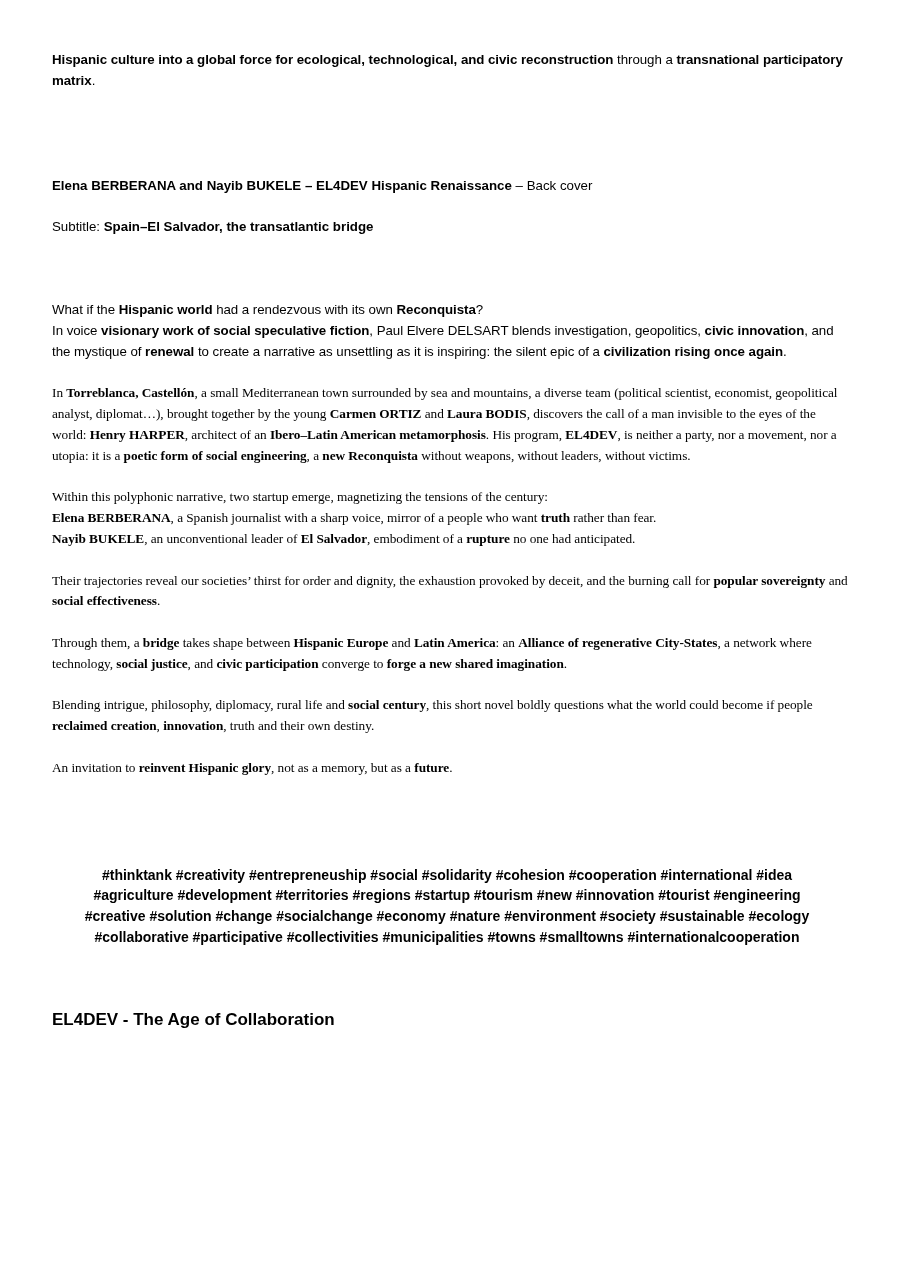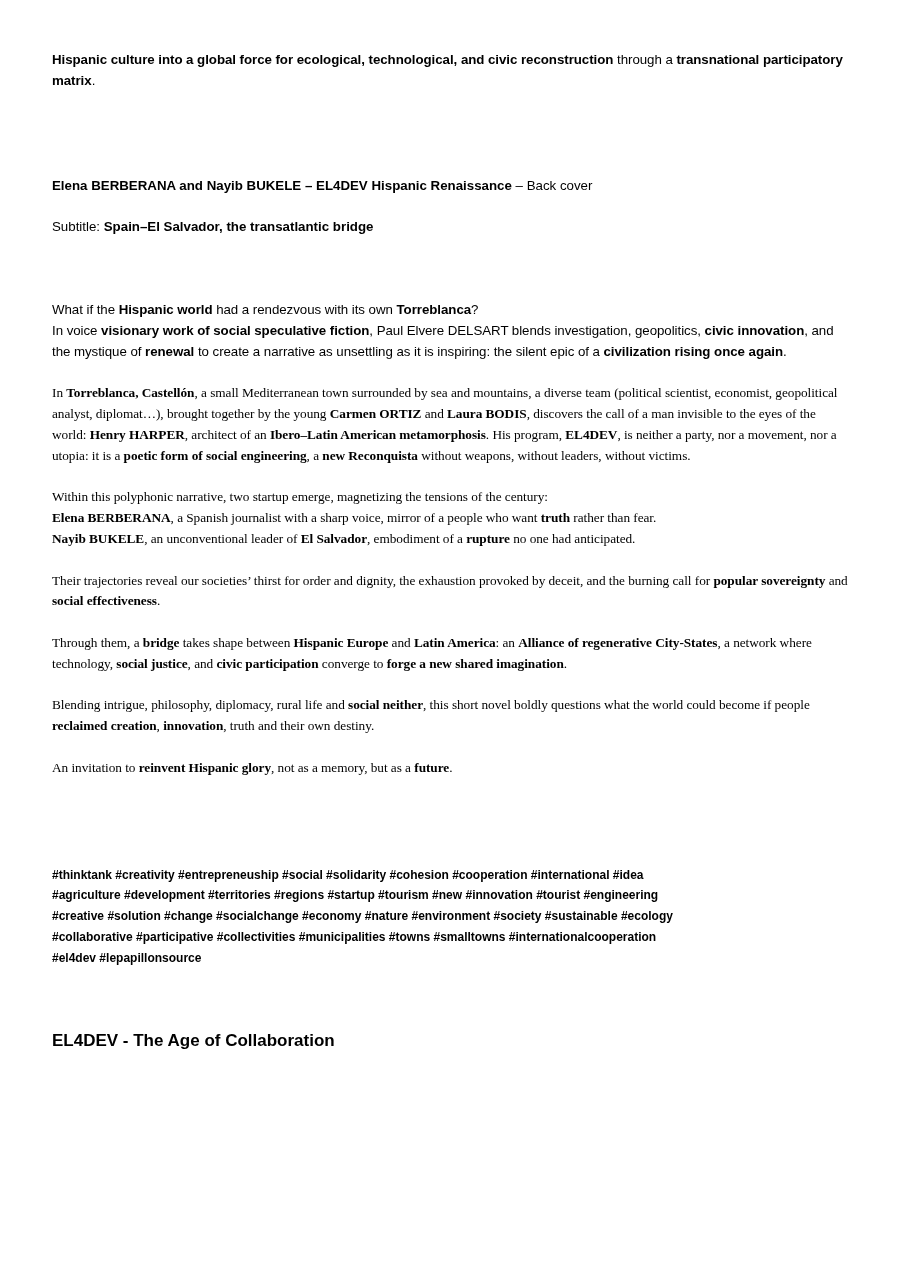--- a/index.html
+++ b/index.html
@@ -40,25 +40,26 @@
   .spacer-sm { height: 21px; }
   .spacer-hash { height: 86px; }
   .spacer-foot { height: 62px; }
 
   b, strong { font-weight: bold; }
 
   .heading-line { font-size: 13.3px; line-height: 20.8px; margin: 0; }
   .subtitle-line { font-size: 13.3px; line-height: 20.8px; margin: 0; }
 
   .hashtags {
-    font-size: 12px;
+    font-size: 14px;
     line-height: 20.8px;
     font-weight: bold;
     margin: 0;
     width: 790px;
+    text-align: center;
   }
   .footer-title {
     font-size: 17px;
     line-height: 20.8px;
     font-weight: bold;
     margin: 0;
   }
 </style>
 </head>
 <body>
@@ -71,45 +72,44 @@
     <div class="spacer-lg"></div>
 
     <p class="heading-line"><b>Elena BERBERANA and Nayib BUKELE – EL4DEV Hispanic Renaissance</b><span> – Back cover</span></p>
 
     <div class="spacer-sm"></div>
 
     <p class="subtitle-line"><span>Subtitle: </span><b>Spain–El Salvador, the transatlantic bridge</b></p>
 
     <div class="spacer-md"></div>
 
-    <p class="para"><span>What if the </span><b>Hispanic world</b><span> had a rendezvous with its own </span><b>Torreblanca</b><span>?</span><br>
+    <p class="para"><span>What if the </span><b>Hispanic world</b><span> had a rendezvous with its own </span><b>Reconquista</b><span>?</span><br>
 <span>In voice </span><b>visionary work of social speculative fiction</b><span>, Paul Elvere DELSART blends investigation, geopolitics, </span><b>civic innovation</b><span>, and the mystique of </span><b>renewal</b><span> to create a narrative as unsettling as it is inspiring: the silent epic of a </span><b>civilization rising once again</b><span>.</span></p>
 
     <p class="para gap-para"><span>In </span><b>Torreblanca, Castellón</b><span>, a small Mediterranean town surrounded by sea and mountains, a diverse team (political scientist, economist, geopolitical analyst, diplomat…), brought together by the young </span><b>Carmen ORTIZ</b><span> and </span><b>Laura BODIS</b><span>, discovers the call of a man invisible to the eyes of the world: </span><b>Henry HARPER</b><span>, architect of an </span><b>Ibero–Latin American metamorphosis</b><span>. His program, </span><b>EL4DEV</b><span>, is neither a party, nor a movement, nor a utopia: it is a </span><b>poetic form of social engineering</b><span>, a </span><b>new Reconquista</b><span> without weapons, without leaders, without victims.</span></p>
 
     <p class="para gap-para"><span>Within this polyphonic narrative, two startup emerge, magnetizing the tensions of the century:</span><br>
 <b>Elena BERBERANA</b><span>, a Spanish journalist with a sharp voice, mirror of a people who want </span><b>truth</b><span> rather than fear.</span><br>
 <b>Nayib BUKELE</b><span>, an unconventional leader of </span><b>El Salvador</b><span>, embodiment of a </span><b>rupture</b><span> no one had anticipated.</span></p>
 
     <p class="para gap-para"><span>Their trajectories reveal our societies’ thirst for order and dignity, the exhaustion provoked by deceit, and the burning call for </span><b>popular sovereignty</b><span> and </span><b>social effectiveness</b><span>.</span></p>
 
     <p class="para gap-para"><span>Through them, a </span><b>bridge</b><span> takes shape between </span><b>Hispanic Europe</b><span> and </span><b>Latin America</b><span>: an </span><b>Alliance of regenerative City-States</b><span>, a network where technology, </span><b>social justice</b><span>, and </span><b>civic participation</b><span> converge to </span><b>forge a new shared imagination</b><span>.</span></p>
 
-    <p class="para gap-para"><span>Blending intrigue, philosophy, diplomacy, rural life and </span><b>social neither</b><span>, this short novel boldly questions what the world could become if people </span><b>reclaimed creation</b><span>, </span><b>innovation</b><span>, truth and their own destiny.</span></p>
+    <p class="para gap-para"><span>Blending intrigue, philosophy, diplomacy, rural life and </span><b>social century</b><span>, this short novel boldly questions what the world could become if people </span><b>reclaimed creation</b><span>, </span><b>innovation</b><span>, truth and their own destiny.</span></p>
 
     <p class="para gap-para"><span>An invitation to </span><b>reinvent Hispanic glory</b><span>, not as a memory, but as a </span><b>future</b><span>.</span></p>
 
     <div class="spacer-hash"></div>
 
     <div class="hashtags">
       <div>#thinktank #creativity #entrepreneuship #social #solidarity #cohesion #cooperation #international #idea</div>
       <div>#agriculture #development #territories #regions #startup #tourism #new #innovation #tourist #engineering</div>
       <div>#creative #solution #change #socialchange #economy #nature #environment #society #sustainable #ecology</div>
       <div>#collaborative #participative #collectivities #municipalities #towns #smalltowns #internationalcooperation</div>
-      <div>#el4dev #lepapillonsource</div>
     </div>
 
     <div class="spacer-foot"></div>
 
     <p class="footer-title">EL4DEV - The Age of Collaboration</p>
 
   </div>
 </div>
 
 </body></html>

